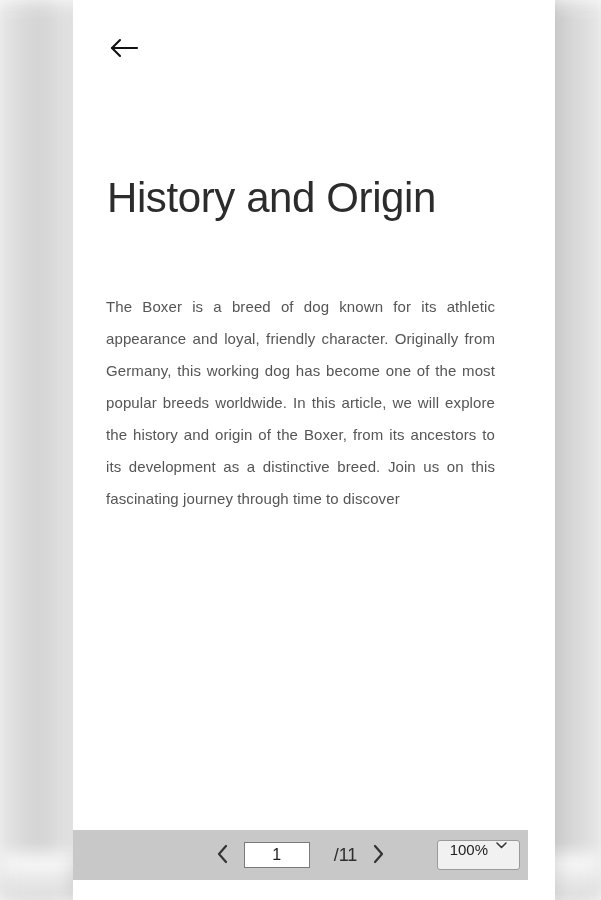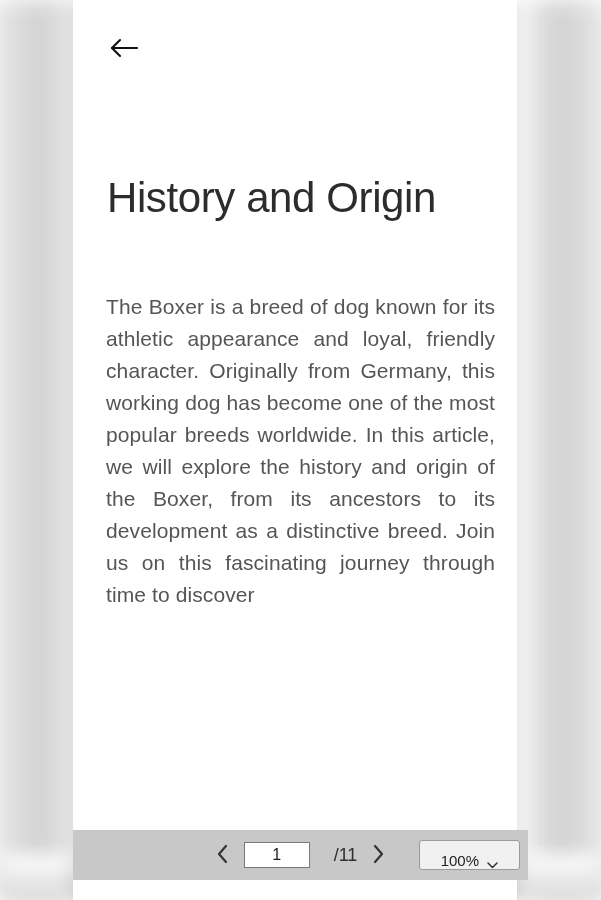--- a/index.html
+++ b/index.html
@@ -46,21 +46,21 @@
     height: 46px;
     background: linear-gradient(180deg, #ffffff 0%, #e6e6e6 60%, #dcdcdc 100%);
     filter: blur(8px);
   }
 
   
   .page {
     position: absolute;
     left: 73px;
     top: 0;
-    width: 444px;
+    width: 482px;
     height: 900px;
     background: #ffffff;
     box-shadow: 0 0 18px rgba(0,0,0,0.13);
   }
 
   .toolbar-top {
     position: absolute;
     left: 0;
     top: 0;
     width: 455px;
@@ -97,21 +97,21 @@
     color: #2c2c2c;
     letter-spacing: -0.4px;
     margin-top: 85px;
     font-family: "Liberation Sans", sans-serif;
   }
 
   .doc-paragraph {
     margin: 0;
     padding: 0 33px;
     margin-top: 68px;
-    font-size: 21px;
+    font-size: 15px;
     line-height: 32px;
     color: #555555;
     text-align: justify;
     font-family: "Liberation Sans", sans-serif;
     letter-spacing: 0.1px;
   }
 
   
   .pager {
     position: absolute;
@@ -162,23 +162,23 @@
   .zoom-select {
     position: absolute;
     right: 8px;
     top: 10px;
     height: 30px;
     min-width: 82px;
     background: #f1f1f1;
     border: 1px solid #9a9a9a;
     border-radius: 3px;
     display: flex;
-    align-items: flex-end;
+    align-items: flex-start;
     justify-content: space-between;
-    padding: 0 21px;
+    padding: 0 12px;
     box-sizing: border-box;
     cursor: pointer;
   }
   .zoom-value {
     font-size: 15px;
     color: #222222;
     font-family: "Liberation Sans", sans-serif;
   }
   .chevron {
     margin-left: 8px;

